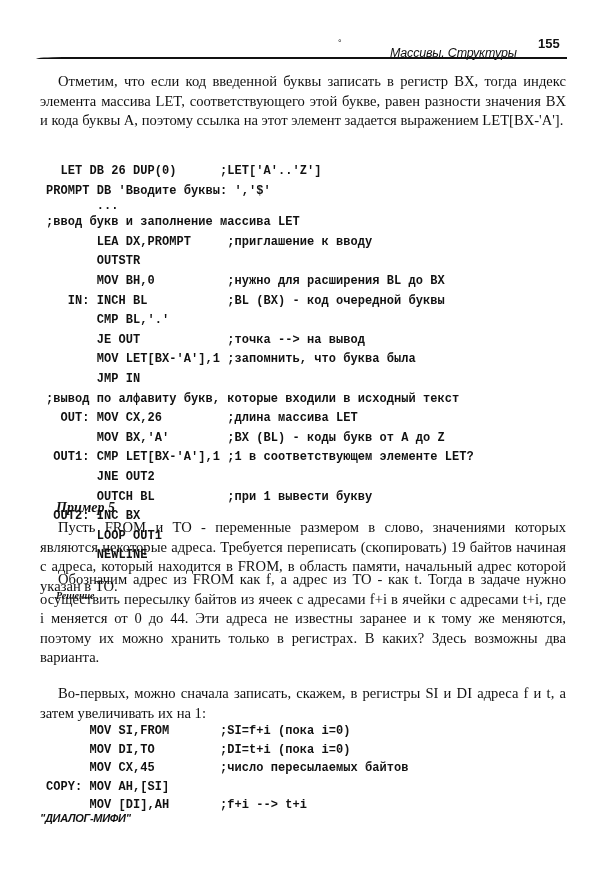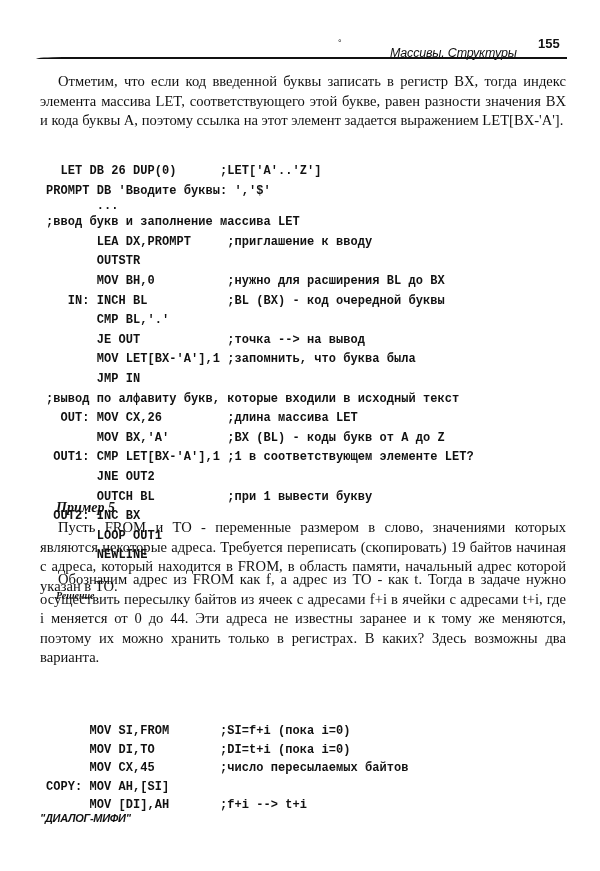--- a/index.html
+++ b/index.html
@@ -35,17 +35,18 @@
 
   <p class="para" style="top:72px;"><span class="indent"></span><span>Отметим, что если код введенной буквы записать в регистр BX, тогда индекс элемента массива LET, соответствующего этой букве, равен разности значения BX и кода буквы A, поэтому ссылка на этот элемент задается выражением LET[BX-'A'].</span></p>
 
   <pre class="code" style="top:154px;"><span class="code-line">  LET DB 26 DUP(0)      ;LET['A'..'Z']</span><span class="code-line">PROMPT DB 'Вводите буквы: ','$'</span><span class="code-line" style="height:12px;line-height:10px;">       ...</span><span class="code-line">;ввод букв и заполнение массива LET</span><span class="code-line">       LEA DX,PROMPT     ;приглашение к вводу</span><span class="code-line">       OUTSTR</span><span class="code-line">       MOV BH,0          ;нужно для расширения BL до BX</span><span class="code-line">   IN: INCH BL           ;BL (BX) - код очередной буквы</span><span class="code-line">       CMP BL,'.'</span><span class="code-line">       JE OUT            ;точка --&gt; на вывод</span><span class="code-line">       MOV LET[BX-'A'],1 ;запомнить, что буква была</span><span class="code-line">       JMP IN</span><span class="code-line">;вывод по алфавиту букв, которые входили в исходный текст</span><span class="code-line">  OUT: MOV CX,26         ;длина массива LET</span><span class="code-line">       MOV BX,'A'        ;BX (BL) - коды букв от A до Z</span><span class="code-line"> OUT1: CMP LET[BX-'A'],1 ;1 в соответствующем элементе LET?</span><span class="code-line">       JNE OUT2</span><span class="code-line">       OUTCH BL          ;при 1 вывести букву</span><span class="code-line"> OUT2: INC BX</span><span class="code-line">       LOOP OUT1</span><span class="code-line">       NEWLINE</span></pre>
 
   <div class="heading-italic" style="top:500px;">Пример 5</div>
   <p class="para" style="top:518px;"><span class="indent"></span><span>Пусть FROM и TO - переменные размером в слово, значениями которых являются некоторые адреса. Требуется переписать (скопировать) 19 байтов начиная с адреса, который находится в FROM, в область памяти, начальный адрес которой указан в TO.</span></p>
 
   <div class="heading-italic" style="top:590px;font-size:10px;">Решение</div>
   <p class="para" style="top:570px;"><span class="indent"></span><span>Обозначим адрес из FROM как f, а адрес из TO - как t. Тогда в задаче нужно осуществить пересылку байтов из ячеек с адресами f+i в ячейки с адресами t+i, где i меняется от 0 до 44. Эти адреса не известны заранее и к тому же меняются, поэтому их можно хранить только в регистрах. В каких? Здесь возможны два варианта.</span></p>
+  <p class="para" style="top:684px;"><span class="indent"></span><span>Во-первых, можно сначала записать, скажем, в регистры SI и DI адреса f и t, а затем увеличивать их на 1:</span></p>
 
   <pre class="code" style="top:714px;left:38px;line-height:18.5px;"><span class="code-line" style="height:18.5px;">      MOV SI,FROM       ;SI=f+i (пока i=0)</span><span class="code-line" style="height:18.5px;">      MOV DI,TO         ;DI=t+i (пока i=0)</span><span class="code-line" style="height:18.5px;">      MOV CX,45         ;число пересылаемых байтов</span><span class="code-line" style="height:18.5px;">COPY: MOV AH,[SI]</span><span class="code-line" style="height:18.5px;">      MOV [DI],AH       ;f+i --&gt; t+i</span></pre>
 
   <div class="footer">"ДИАЛОГ-МИФИ"</div>
 </div>
 
 </body></html>

